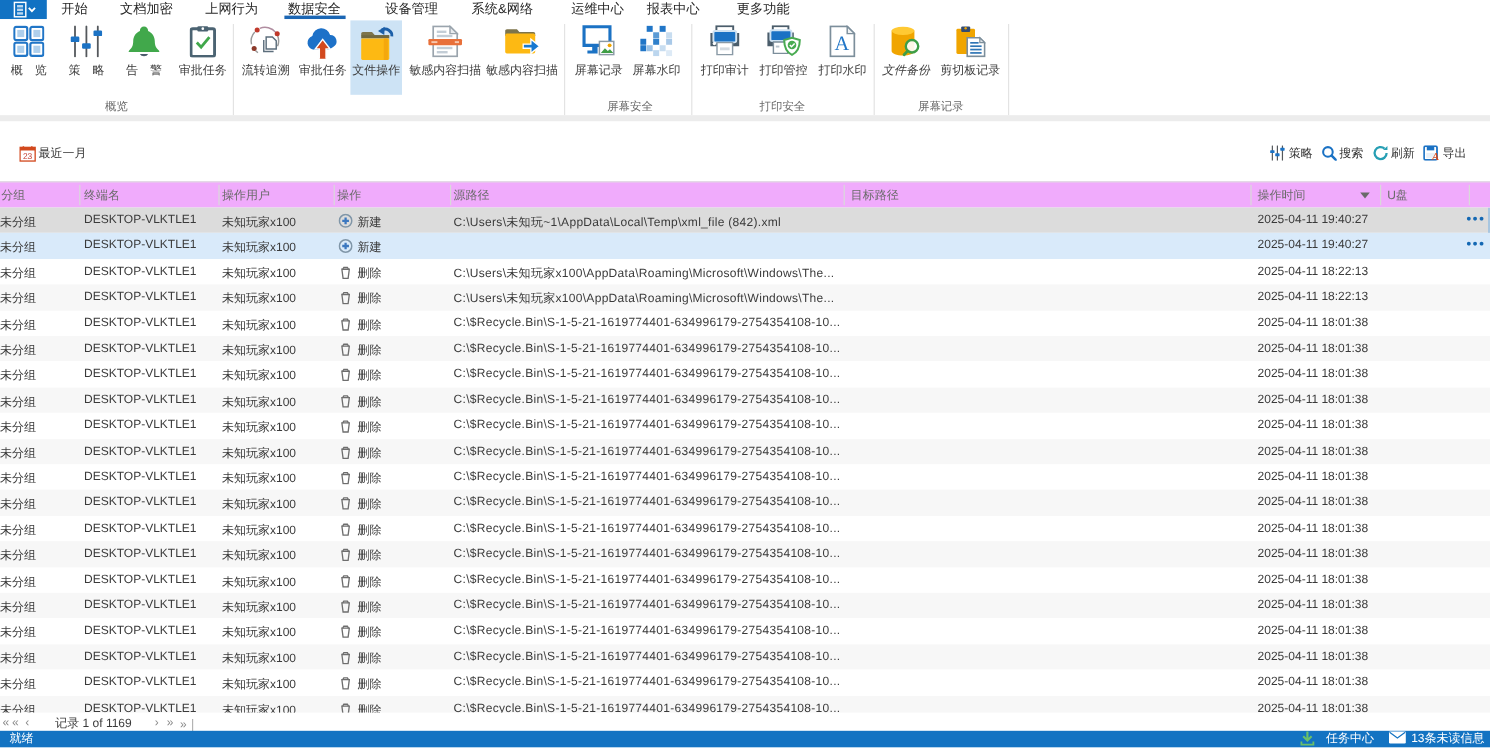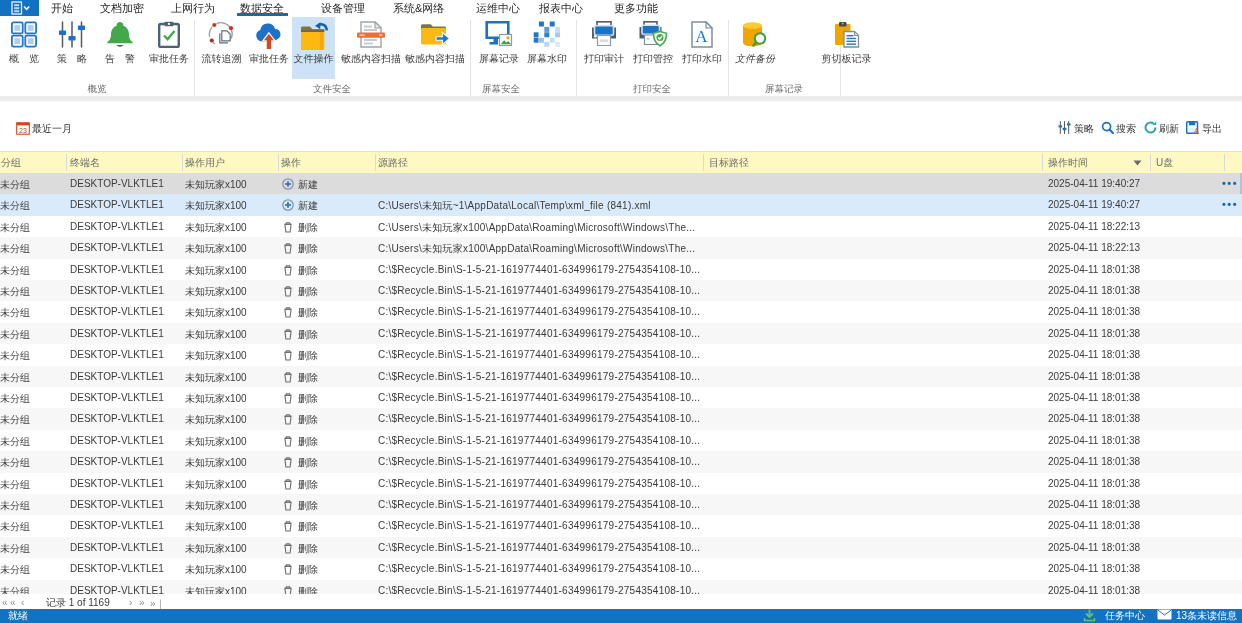--- a/index.html
+++ b/index.html
@@ -11,21 +11,21 @@
 #sel-underline{left:237px;top:13px;width:51px;height:3px;background:#1b66b4;}
 #ribbon{left:0;top:16px;width:1242px;height:80px;background:#fff;}
 .ritem{position:absolute;top:0;height:62px;text-align:center;}
 .ricon{position:absolute;top:5px;left:50%;transform:translateX(-50%);}
 .rlabel{position:absolute;top:36px;width:100%;text-align:center;font-size:10px;color:#3c3c3c;white-space:nowrap;}
 .rsep{position:absolute;top:4px;width:1px;height:76px;background:#e3e3e3;}
 .rgroup{position:absolute;top:67px;font-size:9.5px;color:#6a6a6a;text-align:center;white-space:nowrap;}
 #ribstrip{left:0;top:96px;width:1242px;height:5px;background:#ececec;}
 #selbg{position:absolute;left:292px;top:1px;width:43px;height:62px;background:#cde3f5;}
 .fitem{position:absolute;top:121px;height:15px;line-height:15px;font-size:10px;color:#333;white-space:nowrap;}
-#thead{left:0;top:151px;width:1242px;height:21px;background:#fef9c3;border-top:1px solid #e0e0e0;border-bottom:1px solid #d4d4d4;}
+#thead{left:0;top:151px;width:1242px;height:21px;background:#f0abfc;border-top:1px solid #e0e0e0;border-bottom:1px solid #d4d4d4;}
 .hcell{position:absolute;top:4px;font-size:10px;color:#6b6b6b;white-space:nowrap;}
 .hdiv{position:absolute;top:2px;width:1px;height:17px;background:#d9d9d9;}
 #tbody{left:0;top:173px;width:1242px;height:421px;overflow:hidden;background:#fff;}
 .row{position:absolute;left:0;width:1242px;height:21.4px;font-size:10px;color:#3a3a3a;}
 .rc{position:absolute;top:5px;white-space:nowrap;}
 .row .c1{left:0px;}
 .row .c2{left:70px;}
 .row .c3{left:185px;}
 .row .c5{left:378px;letter-spacing:0.25px;}
 .row .c6{left:1048px;}
@@ -61,22 +61,21 @@
 <div class="abs" id="sel-underline"></div>
 
 <div class="abs" id="ribbon">
 <div id="selbg"></div>
 <div class="rsep" style="left:194px;"></div>
 <div class="rsep" style="left:470px;"></div>
 <div class="rsep" style="left:576px;"></div>
 <div class="rsep" style="left:728px;"></div>
 <div class="rsep" style="left:840px;"></div>
 <div class="rgroup" style="left:0;width:194px;">概览</div>
-<div class="rgroup" style="left:194px;width:276px;">文件安全</div>
-<div class="rgroup" style="left:448px;width:106px;">屏幕安全</div>
+<div class="rgroup" style="left:472px;width:106px;">屏幕安全</div>
 <div class="rgroup" style="left:576px;width:152px;">打印安全</div>
 <div class="rgroup" style="left:728px;width:112px;">屏幕记录</div>
 <div class="ritem" style="left:2px;width:44px;">
       <div class="ricon"><svg width="26" height="27" viewBox="0 0 26 27">
 <g>
 <rect x="0.9" y="1.4" width="10.8" height="11" rx="1.5" fill="#fff" stroke="#2176c7" stroke-width="1.8"></rect>
 <rect x="3.4" y="3.9" width="5.8" height="6" fill="#aecfec"></rect>
 <rect x="14.3" y="1.4" width="10.8" height="11" rx="1.5" fill="#fff" stroke="#2176c7" stroke-width="1.8"></rect>
 <rect x="16.8" y="3.9" width="5.8" height="6" fill="#aecfec"></rect>
 <rect x="0.9" y="14.6" width="10.8" height="11" rx="1.5" fill="#fff" stroke="#2176c7" stroke-width="1.8"></rect>
@@ -239,21 +238,21 @@
     </div>
 <div class="ritem" style="left:733px;width:44px;font-style:italic;">
       <div class="ricon"><svg width="27" height="27" viewBox="0 0 27 27">
 <path d="M1.5 4.5 v17 c0 2.2 4.3 3.8 9.5 3.8 s9.5-1.6 9.5-3.8 v-17 Z" fill="#f0a500"></path>
 <ellipse cx="11" cy="4.7" rx="9.5" ry="3.4" fill="#ffc933"></ellipse>
 <circle cx="18.5" cy="17.5" r="5.2" fill="#fff" fill-opacity="0.9" stroke="#3f9e46" stroke-width="2"></circle>
 <path d="M14.7 21.6 l-2.8 3 " stroke="#3f9e46" stroke-width="2.4" stroke-linecap="round"></path>
 </svg></div>
       <div class="rlabel">文件备份</div>
     </div>
-<div class="ritem" style="left:781px;width:55px;margin-left:38px;">
+<div class="ritem" style="left:781px;width:55px;">
       <div class="ricon"><svg width="27" height="27" viewBox="0 0 27 27">
 <rect x="1.5" y="3" width="15.5" height="21" rx="1.2" fill="#f0a500"></rect>
 <rect x="5.5" y="1" width="7.5" height="4.6" rx="1" fill="#324b72"></rect>
 <circle cx="9.2" cy="2.6" r="1" fill="#f0a500"></circle>
 <g>
 <path d="M10.5 10.5 h10.5 l4 4 v11.5 h-14.5 Z" fill="#fff" stroke="#7c8e9b" stroke-width="1.3"></path>
 <path d="M21 10.5 l4 4 h-4 Z" fill="#dfe5ea" stroke="#7c8e9b" stroke-width="1"></path>
 <g fill="#2e75b5">
 <rect x="13" y="14" width="7" height="1.4"></rect>
 <rect x="13" y="16.8" width="9.5" height="1.4"></rect>
@@ -327,33 +326,33 @@
 <div id="thumb"></div>
 <div class="row" style="top:0.0px;background:#dcdcdc;">
       <span class="rc c1">未分组</span>
       <span class="rc c2">DESKTOP-VLKTLE1</span>
       <span class="rc c3">未知玩家x100</span>
       <svg class="opi" viewBox="0 0 12 12">
         <circle cx="6" cy="6" r="5.2" fill="none" stroke="#8096a8" stroke-width="1.3"></circle>
         <path d="M6 3.2v5.6M3.2 6h5.6" stroke="#3c78c0" stroke-width="1.9"></path>
       </svg>
       <span class="rc opt">新建</span>
+      <span class="rc c5">C:\Users\未知玩~1\AppData\Local\Temp\xml_file (842).xml</span>
       <span class="rc c6">2025-04-11 19:40:27</span>
       <span class="dots">•••</span>
     </div>
 <div class="row" style="top:21.4px;background:#d9eafa;">
       <span class="rc c1">未分组</span>
       <span class="rc c2">DESKTOP-VLKTLE1</span>
       <span class="rc c3">未知玩家x100</span>
       <svg class="opi" viewBox="0 0 12 12">
         <circle cx="6" cy="6" r="5.2" fill="none" stroke="#8096a8" stroke-width="1.3"></circle>
         <path d="M6 3.2v5.6M3.2 6h5.6" stroke="#3c78c0" stroke-width="1.9"></path>
       </svg>
       <span class="rc opt">新建</span>
-      <span class="rc c5">C:\Users\未知玩~1\AppData\Local\Temp\xml_file (841).xml</span>
       <span class="rc c6">2025-04-11 19:40:27</span>
       <span class="dots">•••</span>
     </div>
 <div class="row" style="top:42.8px;background:#fff;">
       <span class="rc c1">未分组</span>
       <span class="rc c2">DESKTOP-VLKTLE1</span>
       <span class="rc c3">未知玩家x100</span>
       <svg class="opi" viewBox="0 0 12 12">
         <path d="M3.6 3.4 L4.5 1.9 H7.5 L8.4 3.4" fill="none" stroke="#6e6e6e" stroke-width="1.1"></path>
         <path d="M2.9 3.4 L3.9 11 H8.1 L9.1 3.4 Z" fill="none" stroke="#6e6e6e" stroke-width="1.1"></path>

